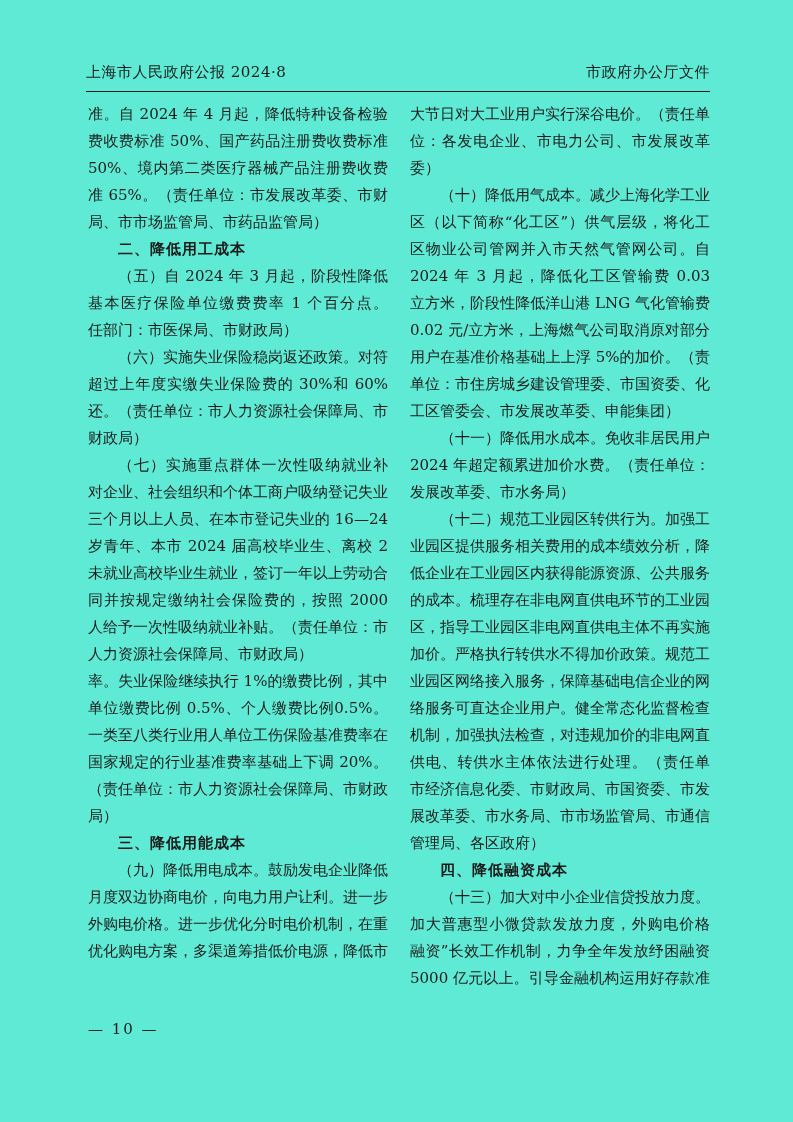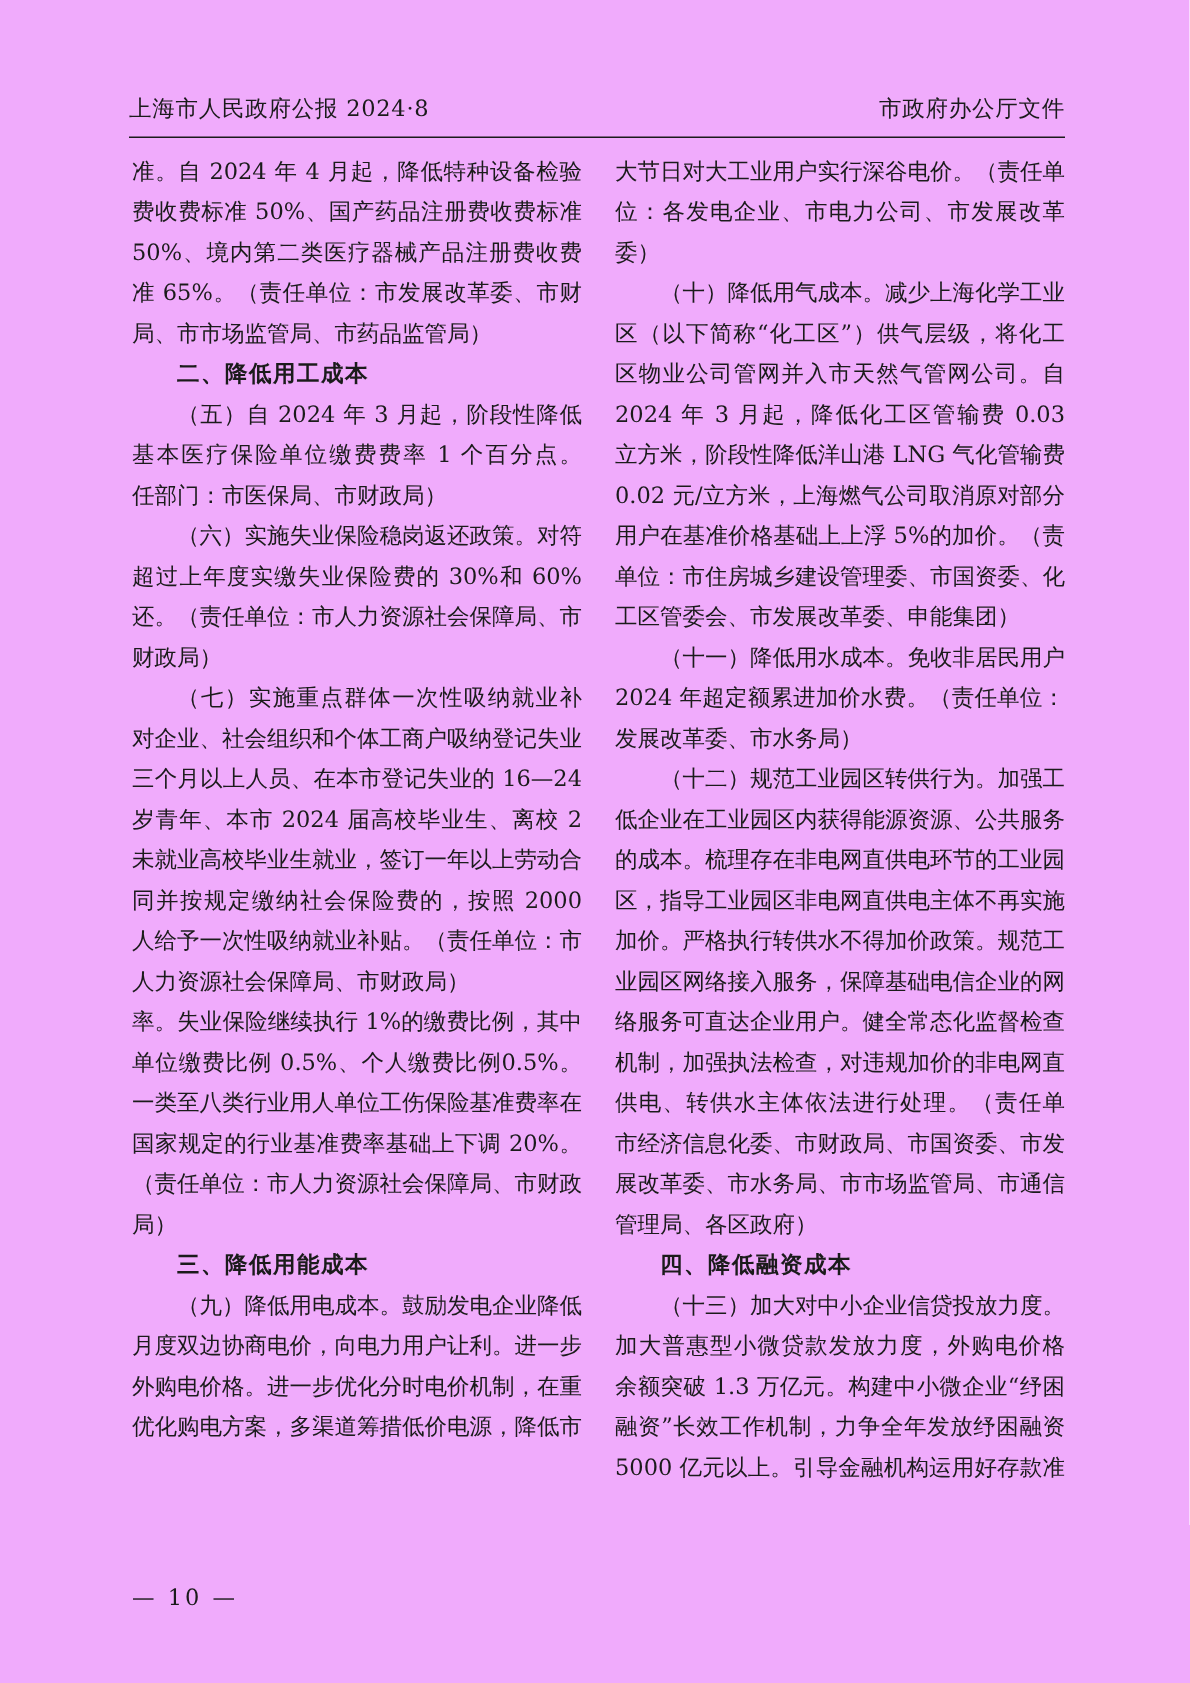--- a/index.html
+++ b/index.html
@@ -4,21 +4,21 @@
 <style>
   html, body {
     margin: 0;
     padding: 0;
     background: #ffffff;
   }
   .page {
     position: relative;
     width: 793px;
     height: 1122px;
-    background: #f0abfc;
+    background: #5eead4;
     font-family: "DejaVu Serif", "Liberation Serif", serif;
     color: #1b1b1b;
     overflow: hidden;
   }
   .header {
     position: absolute;
     left: 86px;
     top: 62px;
     width: 624px;
     display: flex;
@@ -57,21 +57,20 @@
     text-indent: 2em;
     text-align-last: left;
     letter-spacing: 1px;
   }
   .footer {
     position: absolute;
     left: 88px;
     top: 1020px;
     font-size: 15px;
     letter-spacing: 2px;
-    margin-top: 36px;
   }
 </style>
 </head>
 <body>
 
 <div class="page">
 
   <div class="header">
     <span>上海市人民政府公报 2024·8</span>
     <span>市政府办公厅文件</span>
@@ -122,35 +121,35 @@
         <div class="line">2024 年 3 月起，降低化工区管输费 0.03 元/</div>
         <div class="line">立方米，阶段性降低洋山港 LNG 气化管输费</div>
         <div class="line">0.02 元/立方米，上海燃气公司取消原对部分</div>
         <div class="line">用户在基准价格基础上上浮 5%的加价。（责任</div>
         <div class="line">单位：市住房城乡建设管理委、市国资委、化</div>
         <div class="line endline">工区管委会、市发展改革委、申能集团）</div>
         <div class="line indent">（十一）降低用水成本。免收非居民用户</div>
         <div class="line">2024 年超定额累进加价水费。（责任单位：市</div>
         <div class="line endline">发展改革委、市水务局）</div>
         <div class="line indent">（十二）规范工业园区转供行为。加强工</div>
+        <div class="line">业园区提供服务相关费用的成本绩效分析，降</div>
         <div class="line">低企业在工业园区内获得能源资源、公共服务</div>
         <div class="line">的成本。梳理存在非电网直供电环节的工业园</div>
         <div class="line">区，指导工业园区非电网直供电主体不再实施</div>
         <div class="line">加价。严格执行转供水不得加价政策。规范工</div>
         <div class="line">业园区网络接入服务，保障基础电信企业的网</div>
         <div class="line">络服务可直达企业用户。健全常态化监督检查</div>
         <div class="line">机制，加强执法检查，对违规加价的非电网直</div>
         <div class="line">供电、转供水主体依法进行处理。（责任单位：</div>
         <div class="line">市经济信息化委、市财政局、市国资委、市发</div>
         <div class="line">展改革委、市水务局、市市场监管局、市通信</div>
         <div class="line endline">管理局、各区政府）</div>
         <div class="line heading">四、降低融资成本</div>
         <div class="line indent">（十三）加大对中小企业信贷投放力度。</div>
         <div class="line">加大普惠型小微贷款发放力度，外购电价格</div>
-        <div class="line">余额突破 1.3 万亿元。构建中小微企业“纾困</div>
         <div class="line">融资”长效工作机制，力争全年发放纾困融资</div>
         <div class="line">5000 亿元以上。引导金融机构运用好存款准备</div>
       </div>
   </div>
 
   <div class="footer">
     <span>— 10 —</span>
   </div>
 
 </div>

